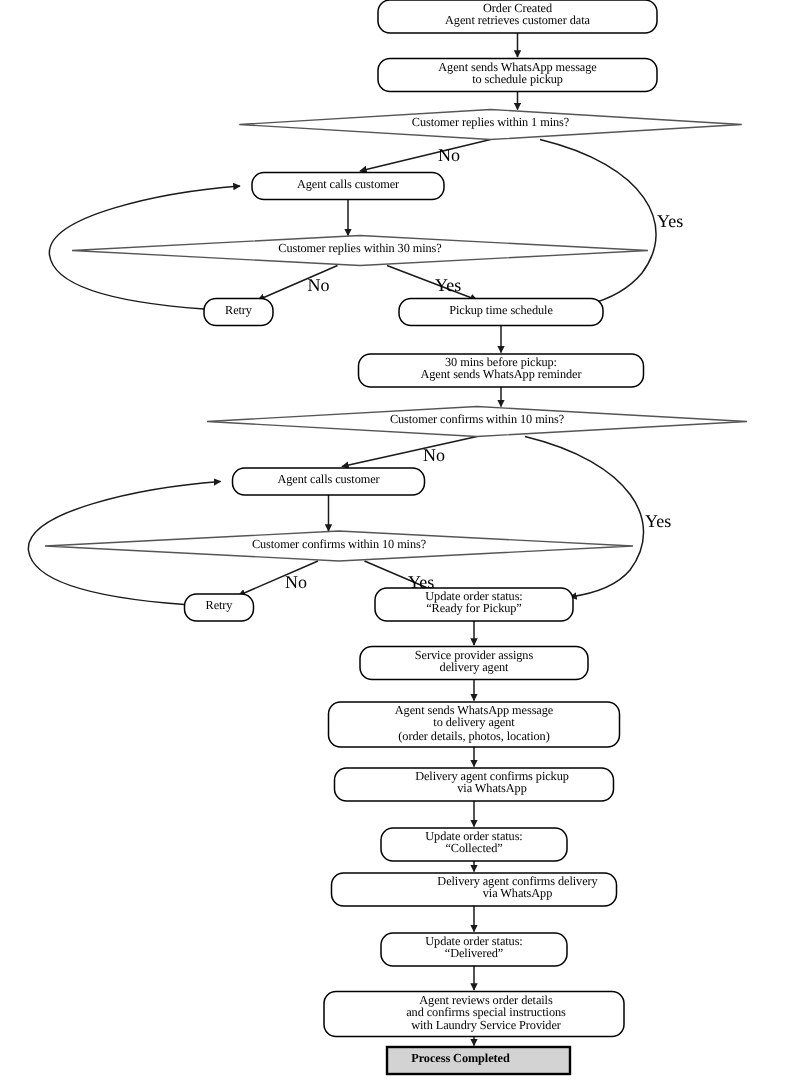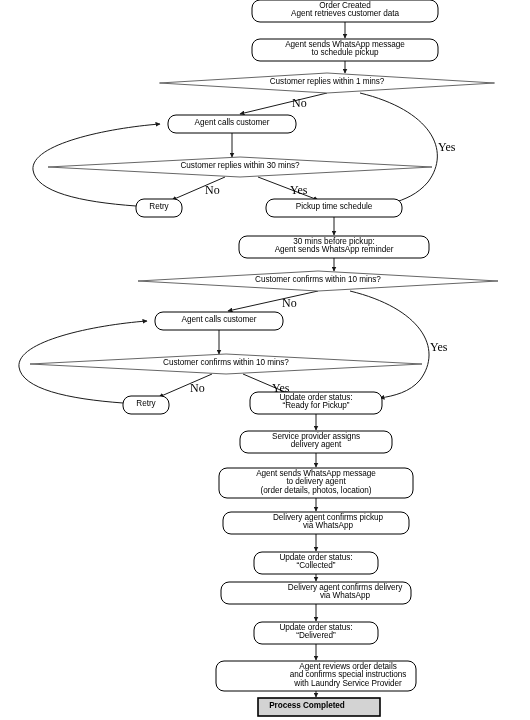--- a/index.html
+++ b/index.html
@@ -7,21 +7,21 @@
     width:530px;height:720px;
     background:#ffffff;
     font-family:"Liberation Serif","DejaVu Serif",serif;
     overflow:hidden;
     position:relative;
   }
   #canvas{position:absolute;left:0;top:0;width:530px;height:720px;}
   .node-label{
     position:absolute;
     text-align:center;
-    font-family:Liberation Sans, sans-serif;
+    font-family:Liberation Serif, serif;
     font-size:8.2px;
     line-height:8.6px;
     color:#000;
     white-space:pre;
     pointer-events:none;
     font-weight:400;
     letter-spacing:-0.05px;
   }
   .edge-label{
     position:absolute;
@@ -132,21 +132,21 @@
 to delivery agent
 (order details, photos, location)</div>
     <div class="node-label" style="left: 223px; top: 513.9px; width: 210px;">Delivery agent confirms pickup
 via WhatsApp</div>
     <div class="node-label" style="left: 254px; top: 553.9px; width: 124px;">Update order status:
 “Collected”</div>
     <div class="node-label" style="left: 221px; top: 583.9px; width: 190px; margin-left: 29px;">Delivery agent confirms delivery
 via WhatsApp</div>
     <div class="node-label" style="left: 254px; top: 623.9px; width: 124px;">Update order status:
 “Delivered”</div>
-    <div class="node-label" style="left: 232px; top: 662.6px; width: 232px;">Agent reviews order details
+    <div class="node-label" style="left: 208px; top: 662.6px; width: 232px;">Agent reviews order details
 and confirms special instructions
 with Laundry Service Provider</div>
     <div class="node-label" style="left: 258px; top: 702.2px; width: 98px; font-weight: 700;">Process Completed</div>
   </div>
 <div id="edgelabels">
     <div class="edge-label" style="left: 292px; top: 96px;">No</div>
     <div class="edge-label" style="left: 438px; top: 140px;">Yes</div>
     <div class="edge-label" style="left: 205px; top: 183px;">No</div>
     <div class="edge-label" style="left: 290px; top: 183px;">Yes</div>
     <div class="edge-label" style="left: 282px; top: 296px;">No</div>

